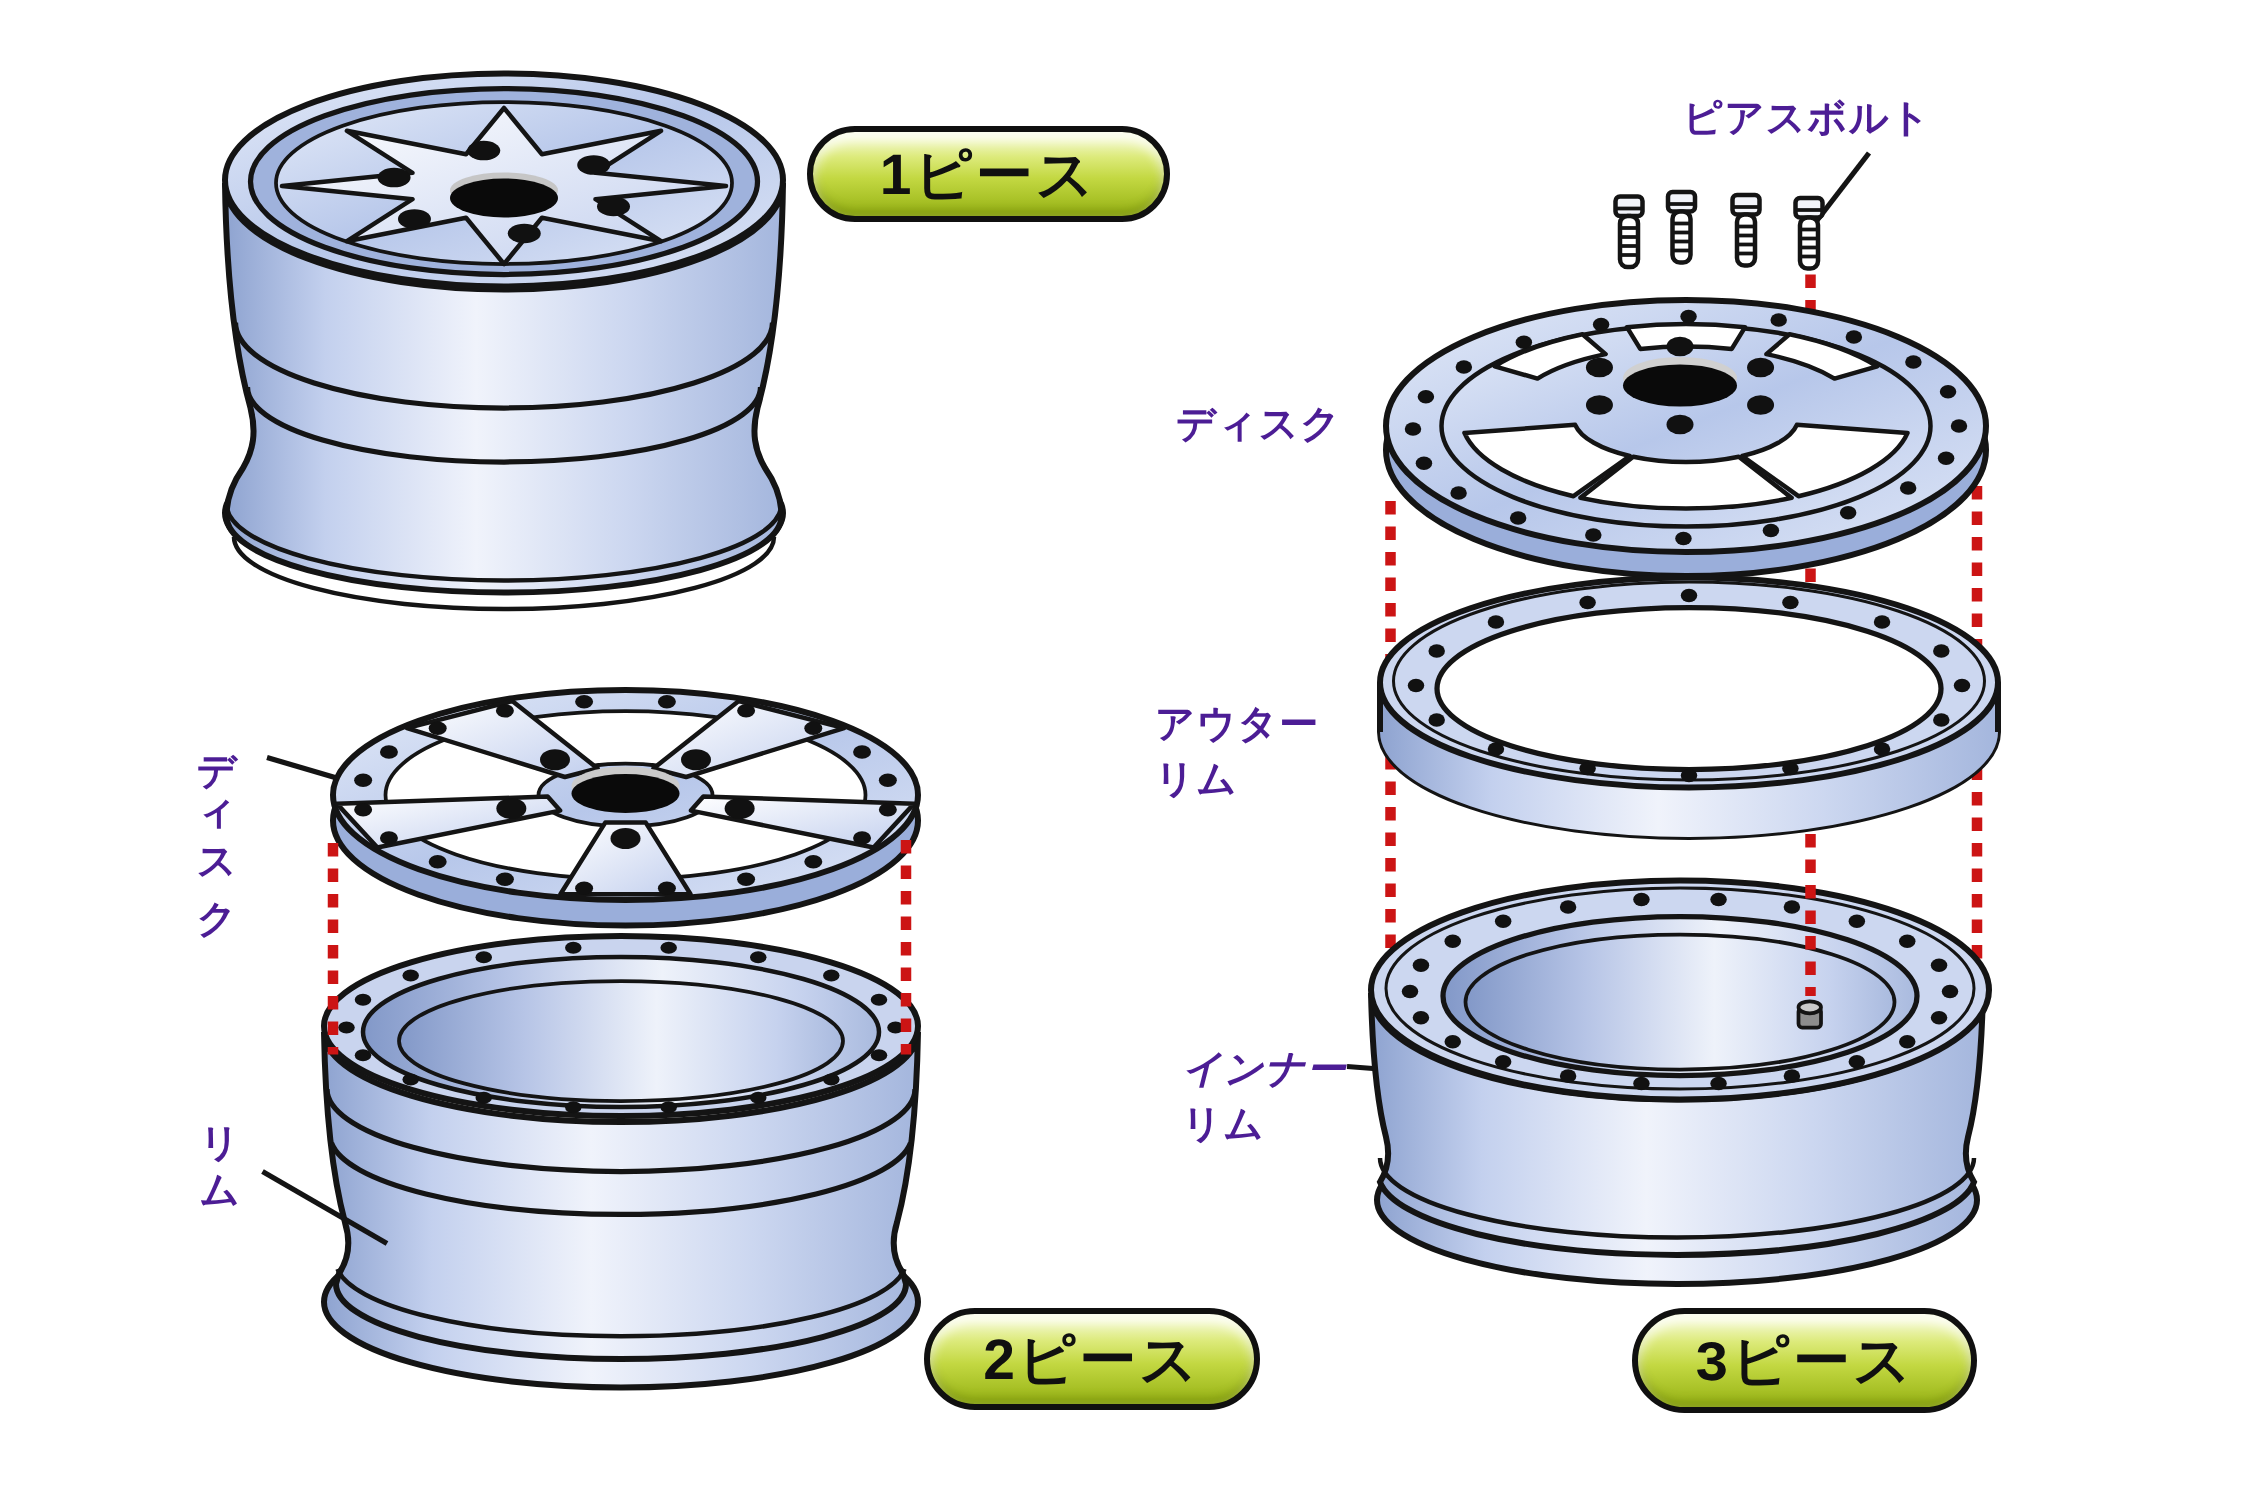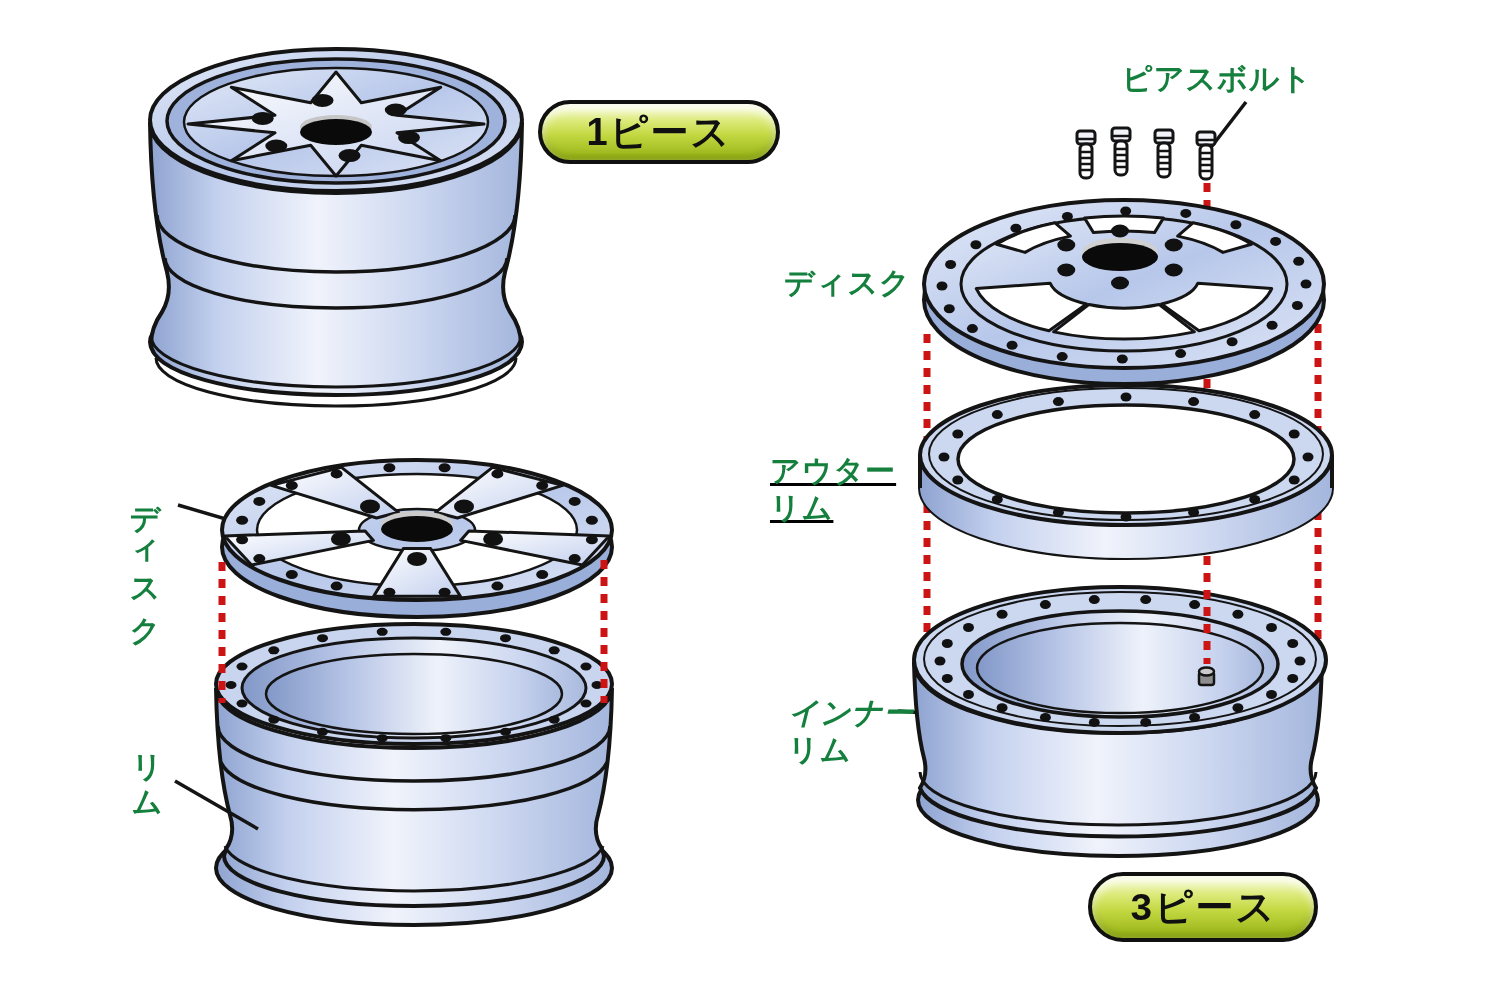--- a/index.html
+++ b/index.html
@@ -1,19 +1,19 @@
 <!DOCTYPE html>
 <html><head>
 <meta charset="utf-8">
 <style>
   html,body{margin:0;padding:0;background:#ffffff;}
   #stage{position:relative;width:1500px;height:1000px;background:#ffffff;overflow:hidden;
          font-family:"Liberation Sans","DejaVu Sans",sans-serif;}
   #art{position:absolute;left:0;top:0;}
-  .label{position:absolute;font-weight:700;font-size:30px;color:#15803d;letter-spacing:1px;
+  .label{position:absolute;font-weight:700;font-size:26px;color:#4c1d95;letter-spacing:1px;
          line-height:37px;white-space:nowrap;}
   .label.vert{writing-mode:vertical-rl;letter-spacing:3px;line-height:30px;}
   .badge{position:absolute;border:4px solid #101010;border-radius:999px;
          background:linear-gradient(to bottom,#f5fad2 6%,#dcea7a 30%,#c3d842 55%,#9cb71a 94%);
          display:flex;align-items:center;justify-content:center;
          font-weight:700;font-size:38px;color:#101010;letter-spacing:2px;
          box-shadow:inset 0 5px 8px rgba(255,255,255,0.75), inset 0 -4px 6px rgba(90,110,0,0.35);}
 </style>
 </head>
 <body>
@@ -297,26 +297,27 @@
     </g>
   </g>
 
   <line x1="1207" y1="556" x2="1207" y2="664" stroke="#cc1414" stroke-width="7" stroke-dasharray="9 8"></line>
   <g>
     <rect x="1199" y="672" width="15" height="13" rx="2.5" fill="#8d8d8d" stroke="#141414" stroke-width="2.5"></rect>
     <ellipse cx="1206.5" cy="671.5" rx="7.5" ry="4" fill="#cacaca" stroke="#141414" stroke-width="2.5"></ellipse>
   </g>
 </svg>
 
-  <div class="badge" style="left:538px;top:100px;width:234px;height:56px;text-align:center;">1ピース</div>
+  <div class="badge" style="left:538px;top:84px;width:234px;height:56px;text-align:center;">1ピース</div>
+  <div class="badge" style="left:616px;top:872px;width:216px;height:60px;">2ピース</div>
   <div class="badge" style="left:1088px;top:872px;width:222px;height:62px;font-family:Liberation Mono, monospace;">3ピース</div>
 
   <div class="label" style="left:1122px;top:60px;">ピアスボルト</div>
   <div class="label" style="left:784px;top:264px;">ディスク</div>
-  <div style="position:absolute;left:770px;top:452px;text-decoration:underline;">
+  <div style="position:absolute;left:770px;top:464px;">
     <div class="label" style="position:static;">アウター</div>
     <div class="label" style="position:static;">リム</div>
   </div>
   <div style="position:absolute;left:788px;top:694px;">
     <div class="label" style="position:static;font-style:italic;">インナー</div>
     <div class="label" style="position:static;">リム</div>
   </div>
   <div class="label vert" style="left:130px;top:484px;height:160px;">ディスク</div>
   <div class="label vert" style="left:132px;top:732px;height:110px;">リム</div>
 

